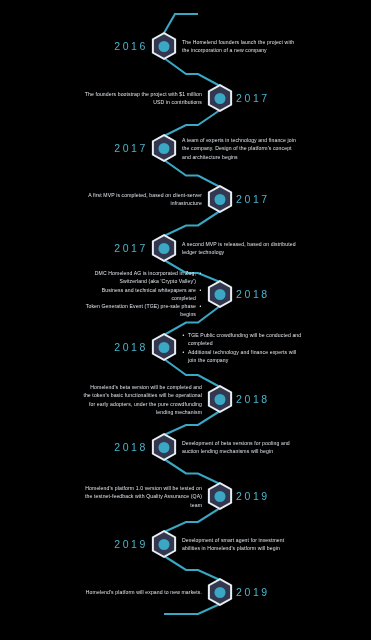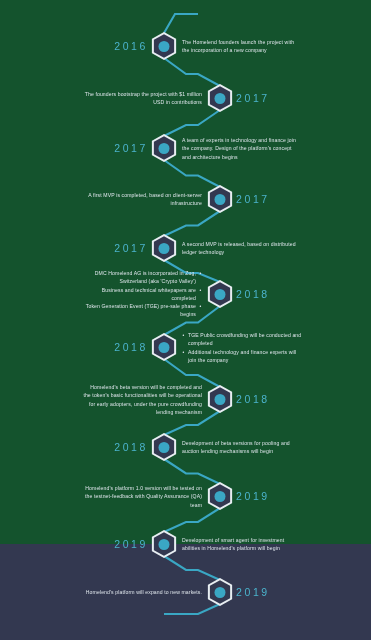--- a/index.html
+++ b/index.html
@@ -4,22 +4,22 @@
 <style>
   * { margin:0; padding:0; box-sizing:border-box; }
   html, body {
     width:371px; height:640px;
     background:#333850;
     font-family:"Liberation Sans", sans-serif;
     overflow:hidden;
   }
   #root {
     position:relative;
-    width:371px; height:544px;
-    background:#14532d;
+    width:371px; height:640px;
+    background:#000000;
   }
   
   #connectors {
     position:absolute; left:0; top:0;
     width:371px; height:640px;
     pointer-events:none;
   }
   
   .row {
     position:absolute;

